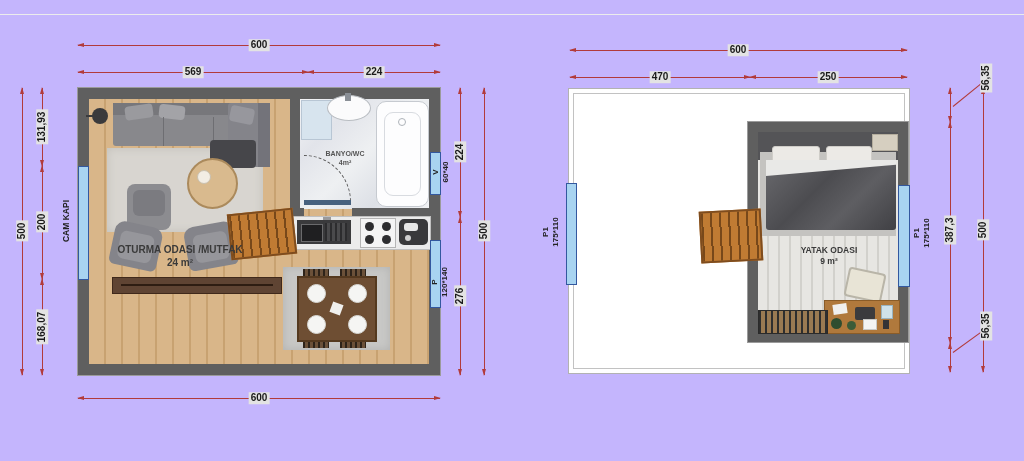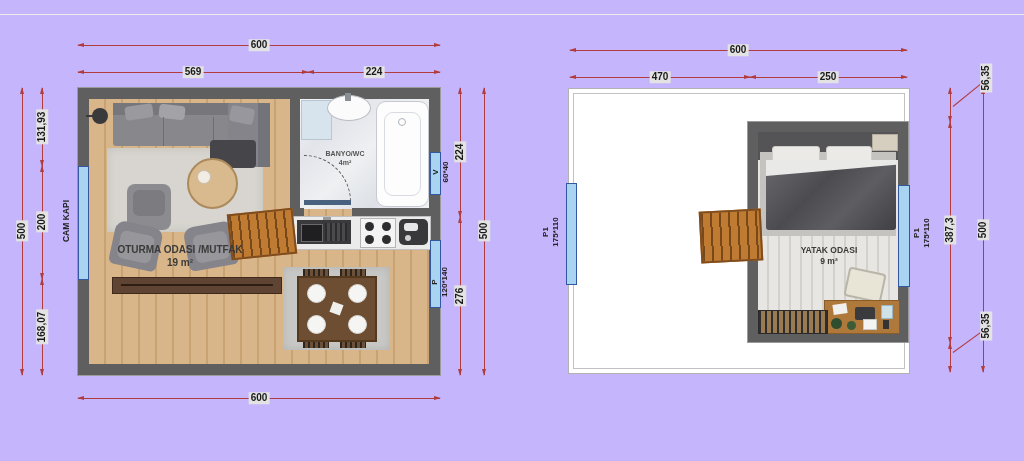--- a/index.html
+++ b/index.html
@@ -174,21 +174,21 @@
     <div class="furn" style="left:297px;top:276px;width:76px;height:62px;background:#6e4e33;border:2px solid #54391f;">
       <div class="circle" style="position:absolute;left:8px;top:6px;width:17px;height:17px;background:#f5f5f3;border:1px solid #d8d8d4;"></div>
       <div class="circle" style="position:absolute;right:8px;top:6px;width:17px;height:17px;background:#f5f5f3;border:1px solid #d8d8d4;"></div>
       <div class="circle" style="position:absolute;left:8px;bottom:6px;width:17px;height:17px;background:#f5f5f3;border:1px solid #d8d8d4;"></div>
       <div class="circle" style="position:absolute;right:8px;bottom:6px;width:17px;height:17px;background:#f5f5f3;border:1px solid #d8d8d4;"></div>
       <div style="position:absolute;left:32px;top:25px;width:11px;height:11px;background:#f0f0ee;transform:rotate(20deg);"></div>
     </div>
 
     <div class="room-label" style="left:180px;top:256px;">
       <div>OTURMA ODASI /MUTFAK</div>
-      <div>19 m²</div>
+      <div>24 m²</div>
     </div>
 
     <div class="window" style="left:78px;top:166px;width:9px;height:112px;"></div>
     <div class="window" style="left:430px;top:152px;width:9px;height:41px;"></div>
     <div class="window" style="left:430px;top:240px;width:9px;height:66px;"></div>
   </div>
 
   <div>
 
     <div class="dimh" style="left:570px;top:50px;width:337px;"></div>

